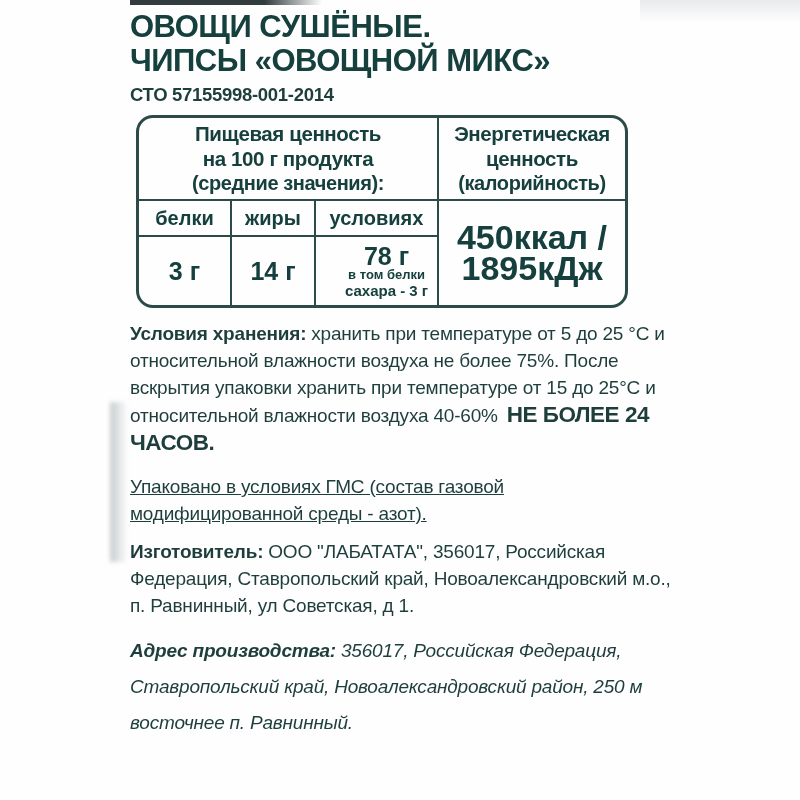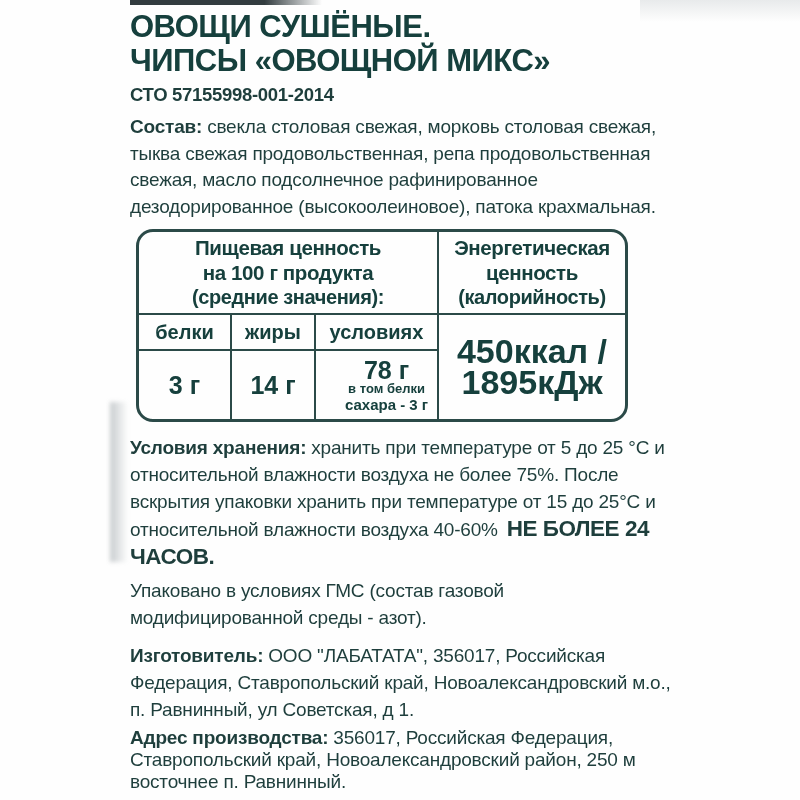--- a/index.html
+++ b/index.html
@@ -44,23 +44,23 @@
     font-size:18.5px; font-weight:700; margin-top:6px; letter-spacing:-0.3px;
   }
   .para{
     font-size:19px; line-height:26.5px; margin-top:8px; letter-spacing:-0.2px;
   }
   .sec-label{ font-weight:700; padding-right:5px; }
   .storage-para{ margin-top:12px; line-height:27px;}
   .caps-em{
     font-size:22.5px; font-weight:700; padding-left:9px; letter-spacing:-0.5px;
   }
-  .packed-para{ margin-top:6px; line-height:27px;}
+  .packed-para{ margin-top:16px; line-height:27px;text-decoration:underline;}
   .manu-para{ margin-top:11px; line-height:27px;}
-  .addr-para{ margin-top:4px; line-height:22px;}
+  .addr-para{ margin-top:14px; line-height:36px;font-style:italic;}
   
   .ntable{
     margin-top:9px; margin-left:6px;
     width:492px;
     border:3px solid #2b4a48;
     border-radius:17px;
     display:grid;
     grid-template-columns:93px 84px 123px 1fr;
     grid-template-rows:83px 36px 68px;
     overflow:hidden;
@@ -98,21 +98,20 @@
 <div class="artifact-left-smear"></div>
 
 <div class="label">
 
   <div class="title">
     <div>ОВОЩИ СУШЁНЫЕ.</div>
     <div>ЧИПСЫ «ОВОЩНОЙ МИКС»</div>
   </div>
   <div class="standard">СТО 57155998-001-2014</div>
 
-  <div class="para"><span class="sec-label">Состав:</span><span>свекла столовая свежая, морковь столовая свежая, тыква свежая продовольственная, репа продовольственная свежая, масло подсолнечное рафинированное дезодорированное (высокоолеиновое), патока крахмальная.</span></div>
 
   <div class="ntable">
     <div class="cell h-left bR bB">
       <div class="hdr-line">Пищевая ценность</div>
       <div class="hdr-line">на 100 г продукта</div>
       <div class="hdr-line-paren">(средние значения):</div>
     </div>
     <div class="cell h-right bB">
       <div class="hdr-line">Энергетическая</div>
       <div class="hdr-line">ценность</div>

